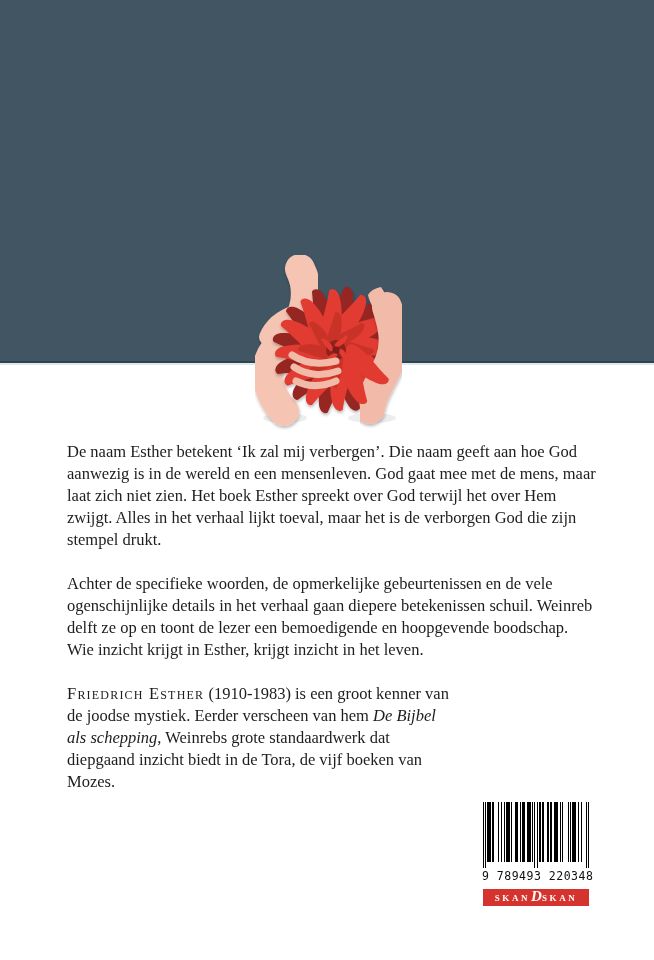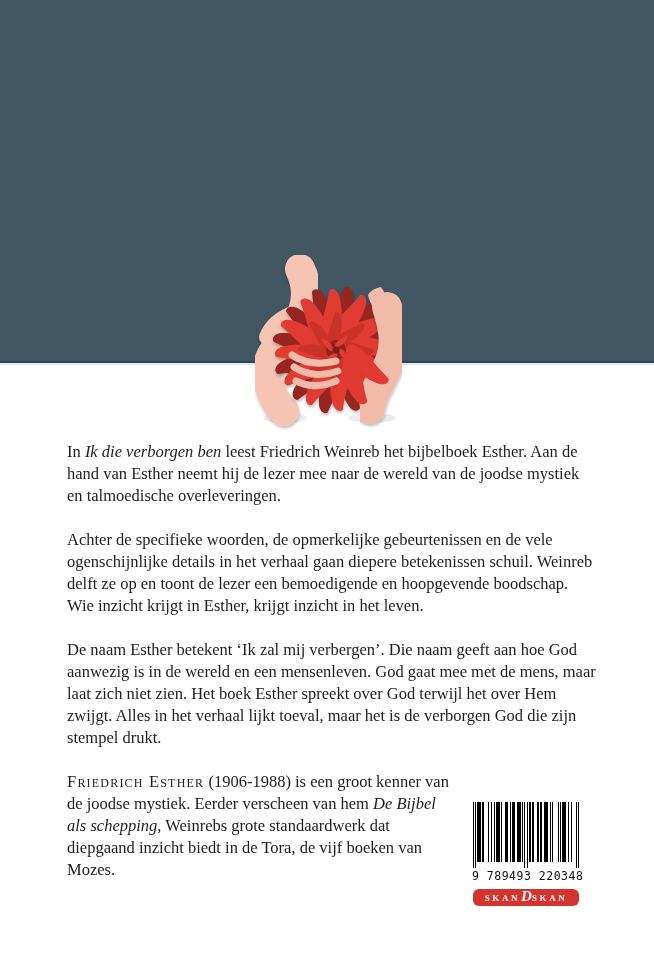--- a/index.html
+++ b/index.html
@@ -26,36 +26,35 @@
     position:absolute;left:67px;top:441px;width:531px;
     font-size:16.5px;line-height:22px;color:#1e1c1c;
     text-align:left;
   }
   .back-text p{margin:0;}
   .back-text p + p{margin-top:22px;}
   .back-text .it{font-style:italic;}
   .back-text .sc{font-variant:small-caps;letter-spacing:1.2px;}
   .barcode-float{float:right;width:140px;height:66px;margin-top:22px;}
   .barcode-block{
-    position:absolute;left:472px;top:802px;width:108px;
+    position:absolute;left:482px;top:802px;width:108px;
     text-align:right;
   }
   .barcode-bars{display:block;margin:0 auto;width:106px;height:66px;}
   .barcode-number{
     margin-top:2px;
     font-family:"DejaVu Sans Mono","Liberation Mono",monospace;
     font-size:11.5px;line-height:13px;color:#101010;letter-spacing:0.5px;
     white-space:nowrap;
   }
   .publisher-logo{
     margin:6px auto 0 auto;width:106px;height:17px;
     display:flex;align-items:center;justify-content:center;
     color:#ffffff;
     font-family:"Liberation Serif","DejaVu Serif",serif;
-    border-radius:6px;
   }
   .logo-part{
     font-size:9px;letter-spacing:2.6px;font-weight:bold;line-height:1;
     transform:translateY(0.5px);
   }
   .logo-d{
     font-size:15px;font-style:italic;font-weight:bold;line-height:1;
     margin:0 0 0 1px;transform:translateY(-1px);
   }
 </style>
@@ -142,24 +141,23 @@
     </g>
 
     <g fill="none" stroke="#f2baa8" stroke-width="7" stroke-linecap="round">
       <path d="M 96,106 C 80,110 64,108 52,100"></path>
       <path d="M 98,116 C 82,122 66,120 54,112"></path>
       <path d="M 96,126 C 82,132 68,132 56,126"></path>
     </g>
   </svg>
 
   <div class="back-text" style="color: rgb(30, 28, 28);">
-      <p><span>In </span><span class="it">Ik die verborgen ben</span><span> leest Friedrich Weinreb het bijbelboek Esther. Aan de hand van Esther neemt hij de lezer mee naar de wereld van de joodse mystiek en talmoedische overleveringen.</span></p>
+      <p><span>De naam Esther betekent ‘Ik zal mij verbergen’. Die naam geeft aan hoe God aanwezig is in de wereld en een mensenleven. God gaat mee met de mens, maar laat zich niet zien. Het boek Esther spreekt over God terwijl het over Hem zwijgt. Alles in het verhaal lijkt toeval, maar het is de verborgen God die zijn stempel drukt.</span></p>
       <p><span>Achter de specifieke woorden, de opmerkelijke gebeurtenissen en de vele ogenschijnlijke details in het verhaal gaan diepere betekenissen schuil. Weinreb delft ze op en toont de lezer een bemoedigende en hoopgevende boodschap. Wie inzicht krijgt in Esther, krijgt inzicht in het leven.</span></p>
-      <p><span>De naam Esther betekent ‘Ik zal mij verbergen’. Die naam geeft aan hoe God aanwezig is in de wereld en een mensenleven. God gaat mee met de mens, maar laat zich niet zien. Het boek Esther spreekt over God terwijl het over Hem zwijgt. Alles in het verhaal lijkt toeval, maar het is de verborgen God die zijn stempel drukt.</span></p>
-      <p><span class="barcode-float"></span><span class="sc">Friedrich Esther</span><span> (1906-1988) is een groot kenner van de joodse mystiek. Eerder verscheen van hem </span><span class="it">De Bijbel als schepping</span><span>, Weinrebs grote standaardwerk dat diepgaand inzicht biedt in de Tora, de vijf boeken van Mozes.</span></p>
+      <p><span class="barcode-float"></span><span class="sc">Friedrich Esther</span><span> (1910-1983) is een groot kenner van de joodse mystiek. Eerder verscheen van hem </span><span class="it">De Bijbel als schepping</span><span>, Weinrebs grote standaardwerk dat diepgaand inzicht biedt in de Tora, de vijf boeken van Mozes.</span></p>
     </div>
 
   <div class="barcode-block">
     <svg class="barcode-bars" viewBox="0 0 95 66" preserveAspectRatio="none" shape-rendering="crispEdges" xmlns="http://www.w3.org/2000/svg">
         <rect x="0" y="0" width="1" height="66" fill="#000000"></rect>
         <rect x="2" y="0" width="1" height="66" fill="#000000"></rect>
         <rect x="4" y="0" width="1" height="60" fill="#000000"></rect>
         <rect x="5" y="0" width="1" height="60" fill="#000000"></rect>
         <rect x="6" y="0" width="1" height="60" fill="#000000"></rect>
         <rect x="8" y="0" width="1" height="60" fill="#000000"></rect>

